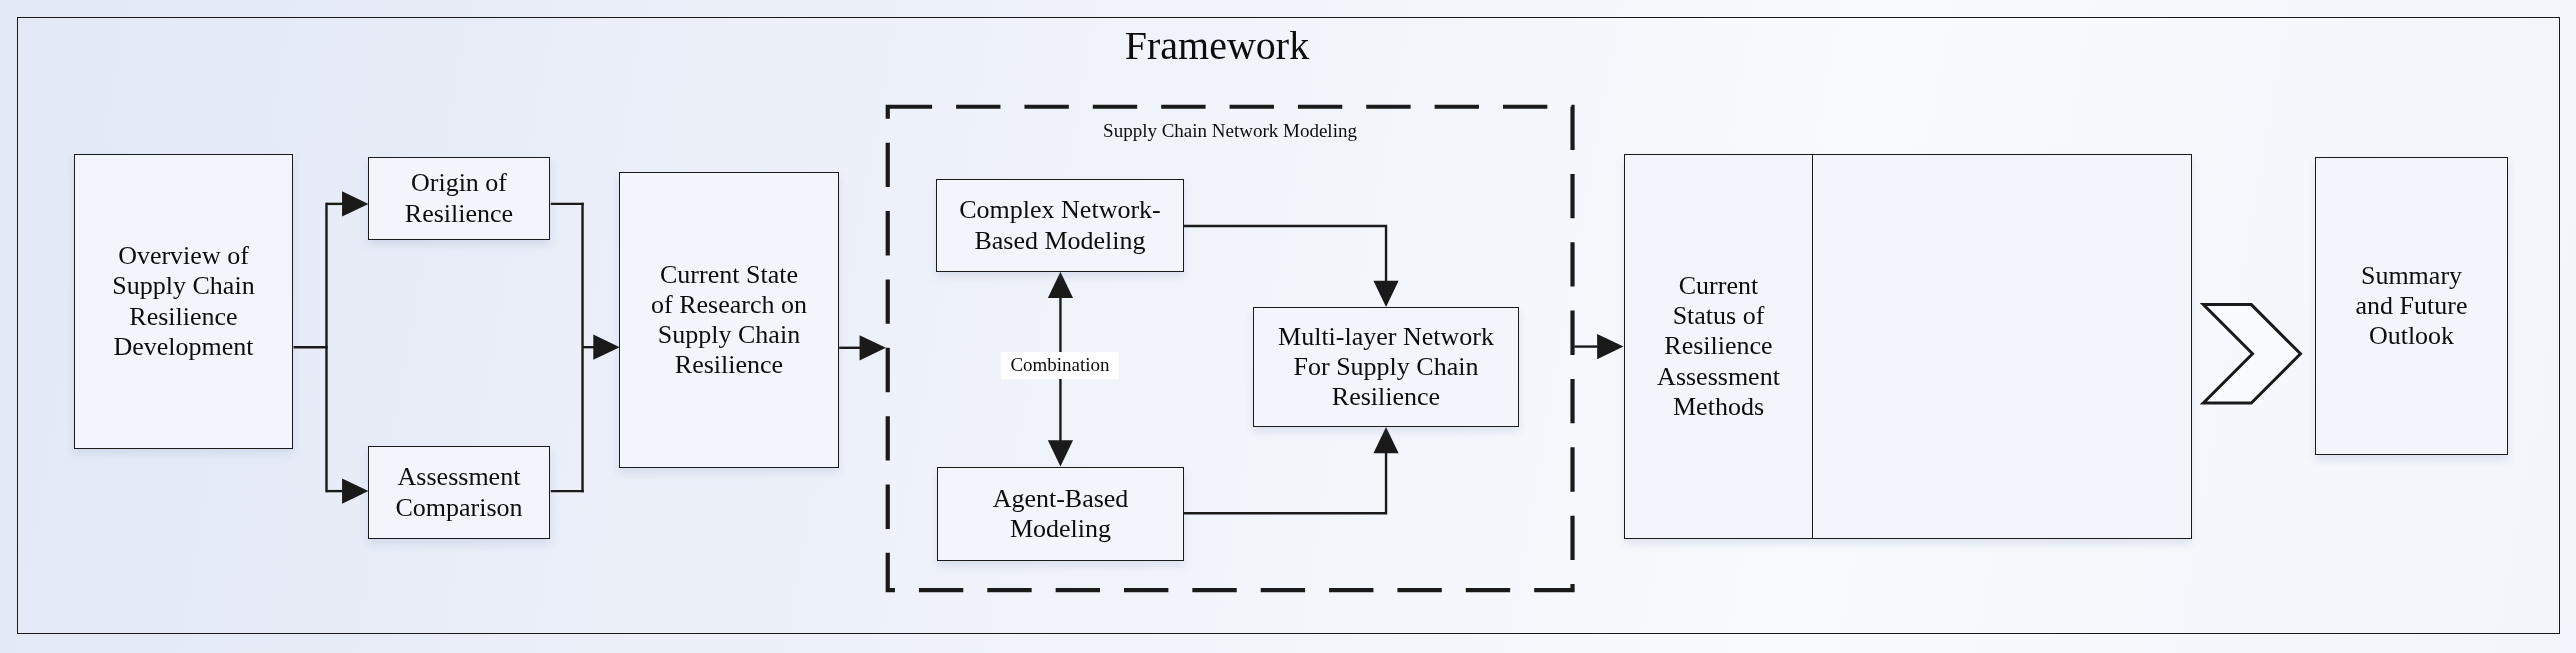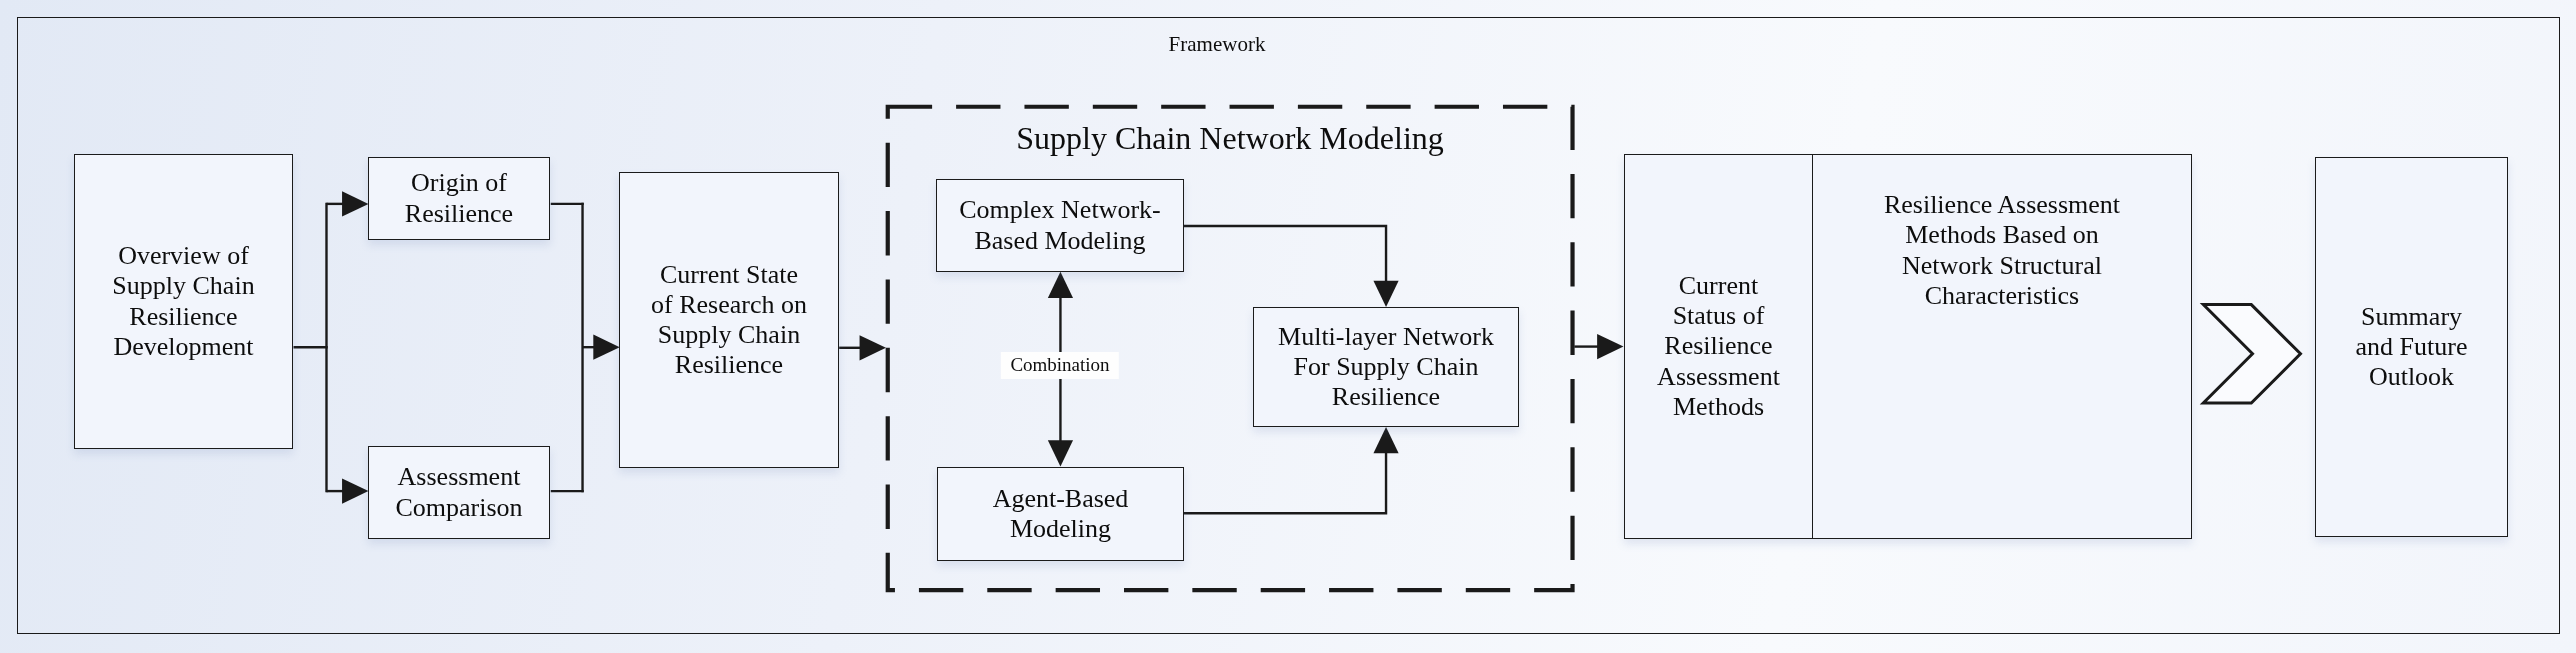--- a/index.html
+++ b/index.html
@@ -10,43 +10,43 @@
     color: #0d0d0d;
     overflow: hidden;
   }
   .stage { position: relative; width: 2576px; height: 653px; }
   .frame {
     position: absolute; left: 17px; top: 17px; width: 2543px; height: 617px;
     border: 1.8px solid #1a1a1a; box-sizing: border-box;
   }
   .overlay { position: absolute; left: 0; top: 0; width: 2576px; height: 653px; }
   .diagram-title {
-    position: absolute; left: 1217px; top: 32px; transform: translateX(-50%);
-    font-size: 21px; white-space: nowrap; text-align: center;
+    position: absolute; left: 1217px; top: 22px; transform: translateX(-50%);
+    font-size: 40px; white-space: nowrap; text-align: center;
   }
   .group-label {
     position: absolute; left: 1230px; top: 120px; transform: translateX(-50%);
-    font-size: 32px; white-space: nowrap;
+    font-size: 19px; white-space: nowrap;
   }
   .node {
     position: absolute; box-sizing: border-box;
     border: 1.8px solid #1b1b1b; background: #f2f5fc;
     display: flex; align-items: center; justify-content: center;
     text-align: center; font-size: 26px; line-height: 1.16;
     box-shadow: 0 4.8px 8.4px rgba(100,125,180,0.16);
   }
   .node-label { white-space: pre-line; }
   .n-overview      { left: 74px;  top: 154px; width: 219px; height: 295px; }
   .n-origin        { left: 368px;  top: 157px; width: 182px; height: 83px; }
   .n-conceptual    { left: 368px;  top: 446px; width: 182px; height: 93px; }
   .n-current-state { left: 619px; top: 152px; width: 220px; height: 296px; margin-top: 20px; }
   .n-complex       { left: 936px; top: 179px; width: 248px; height: 93px; }
   .n-agent         { left: 937px; top: 467px; width: 247px; height: 94px; }
   .n-multilayer    { left: 1253px; top: 307px; width: 266px; height: 120px; }
-  .n-summary       { left: 2315px; top: 157px; width: 193px; height: 380px; }
+  .n-summary       { left: 2315px; top: 157px; width: 193px; height: 298px; }
   .n-composite {
     left: 1624px; top: 154px; width: 568px; height: 385px;
     display: grid; grid-template-columns: 188px 1fr; grid-template-rows: 191px 1fr;
     padding: 0; align-items: stretch; justify-content: stretch;
   }
   .cell {
     display: flex; align-items: center; justify-content: center;
     text-align: center; box-sizing: border-box;
   }
   .cell-status { grid-row: 1 / 3; border-right: 1.8px solid #1b1b1b; }
@@ -148,26 +148,20 @@
   <div class="combination-label">Combination</div>
 
   <div class="node n-composite">
     <div class="cell cell-status">
       <span class="node-label">Current
 Status of
 Resilience
 Assessment
 Methods</span>
     </div>
-    <div class="cell cell-network">
-      <span class="node-label">Resilience Assessment
-Methods Based on
-Network Structural
-Characteristics</span>
-    </div>
   </div>
 
   <div class="node n-summary">
     <span class="node-label">Summary
 and Future
 Outlook</span>
   </div>
 
 </div>
 

